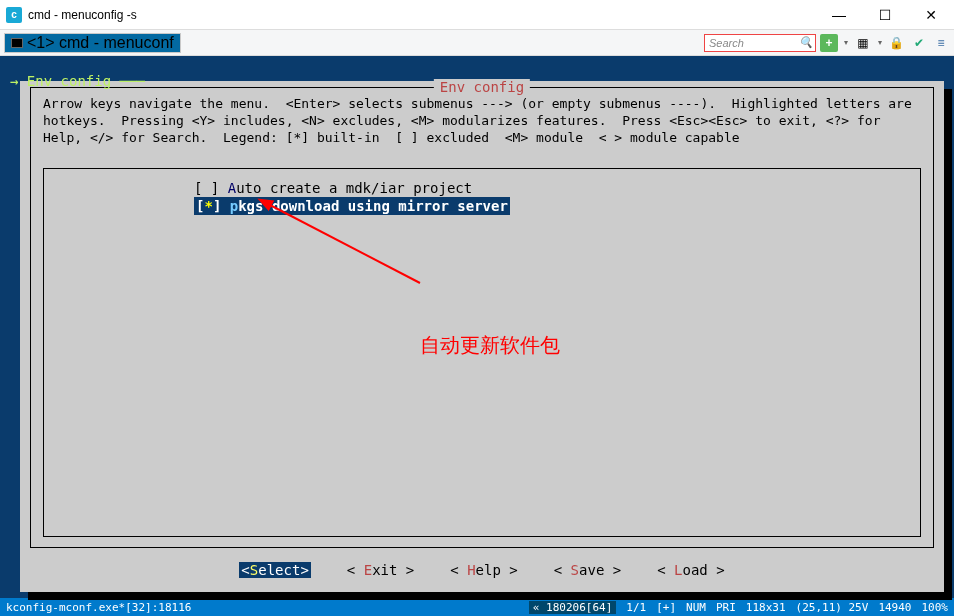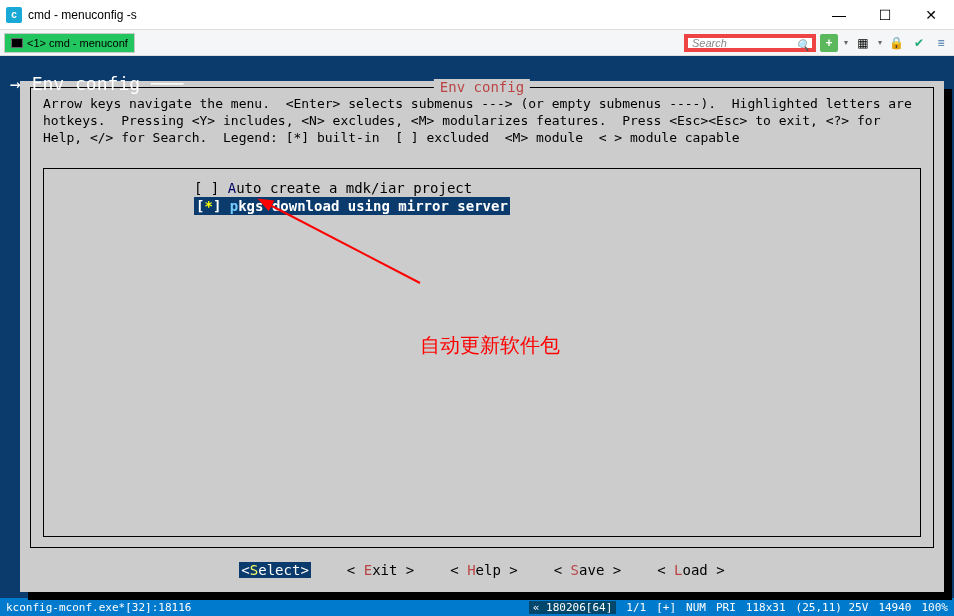--- a/index.html
+++ b/index.html
@@ -5,35 +5,35 @@
   * { box-sizing: border-box; margin:0; padding:0; }
   body { font-family: "Segoe UI", Tahoma, sans-serif; font-size:12px; background:#f0f0f0; width:954px; height:616px; overflow:hidden; position:relative; }
   
   .titlebar { height:30px; background:#fff; border-bottom:1px solid #ddd; display:flex; align-items:center; }
   .titlebar .icon { width:16px; height:16px; margin:0 6px; background:#19a9d6; border-radius:2px; display:flex; align-items:center; justify-content:center; color:#fff; font-size:10px; font-weight:bold; }
   .titlebar .title { flex:0 0 auto; font-size:12px; color:#000; }
   .winbtns { margin-left:auto; display:flex; }
   .winbtn { width:46px; height:30px; display:flex; align-items:center; justify-content:center; font-size:14px; }
   
   .toolbar { height:26px; background:#f5f6f7; border-bottom:1px solid #ddd; display:flex; align-items:center; padding:0 4px; gap:4px; }
-  .tab { height:20px; border:1px solid #c9c9c9; background:#22c55e; padding:0 6px; display:flex; align-items:center; font-size:11px; gap:4px; }
+  .tab { height:20px; border:1px solid #c9c9c9; background:#0369a1; padding:0 6px; display:flex; align-items:center; font-size:16px; gap:4px; }
   .tab .tabicon { width:12px; height:10px; background:#000; border:1px solid #666; }
   .toolbar .spacer { flex:1; }
-  .search { width:132px; height:18px; border:4px solid #ef4444; font-size:11px; padding:0 4px; color:#888; font-style:italic; background:#fff; display:flex; align-items:center; position:relative;text-align:right; }
+  .search { width:112px; height:18px; border:1px solid #ef4444; font-size:11px; padding:0 4px; color:#888; font-style:italic; background:#fff; display:flex; align-items:center; position:relative;text-align:right; }
   .search .sicon { position:absolute; right:2px; top:1px; color:#888; font-size:11px;}
   .toolico { width:18px; height:18px; display:flex; align-items:center; justify-content:center; font-size:12px; border:1px solid transparent; }
   .toolico.green{ background:#5cb85c; color:#fff; border-radius:2px; font-weight:bold;}
   .toolico.drop{ width:8px; color:#666; font-size:8px;}
   .toolico.lock{ color:#d9a41c;}
   .toolico.chk{ color:#2a7; }
   .toolico.list{ color:#3a6ea5; }
   
   .termwrap { position:relative; height:calc(100% - 30px - 26px - 18px); background:#0a3b6c; }
   .crumb { font-family:"Consolas","Courier New",monospace; font-size:14px; color:#33ff99; padding:1px 6px; white-space:pre; }
-  .envlabel { position:absolute; top:17px; left:10px; font-family:"Consolas",monospace; font-size:18px; color:#ffffff; z-index:3; white-space:pre; }
+  .envlabel { position:absolute; top:17px; left:10px; font-family:"Consolas",monospace; font-size:14px; color:#bef264; z-index:3; white-space:pre; }
   .panel { position:absolute; top:25px; left:20px; right:10px; bottom:6px; background:#cccccc; }
   .shadowbox { position:absolute; top:8px; left:8px; right:-8px; bottom:-8px; background:#000; z-index:0;}
   .panelbody{ position:relative; width:100%; height:100%; background:#cccccc; z-index:1;}
   .box1 { position:absolute; top:6px; left:10px; right:10px; bottom:44px; border:1px solid #000; }
   .box1title { position:absolute; top:-9px; left:50%; transform:translateX(-50%); background:#ccc; padding:0 6px; font-family:"Consolas",monospace; font-size:14px; color:#b44; }
   .helptext { font-family:"Consolas",monospace; font-size:13px; color:#000; padding:8px 12px 8px 12px; line-height:1.3; white-space:pre-wrap; }
   .inner { position:absolute; top:80px; left:12px; right:12px; bottom:10px; border:1px solid #000; padding-top:10px; }
   .menuitem { font-family:"Consolas",monospace; font-size:14px; white-space:pre; line-height:1.3; padding:0 0 0 150px; }
   .menuitem .hk{ color:#006; }
   .menuitem.sel { position:relative; }

